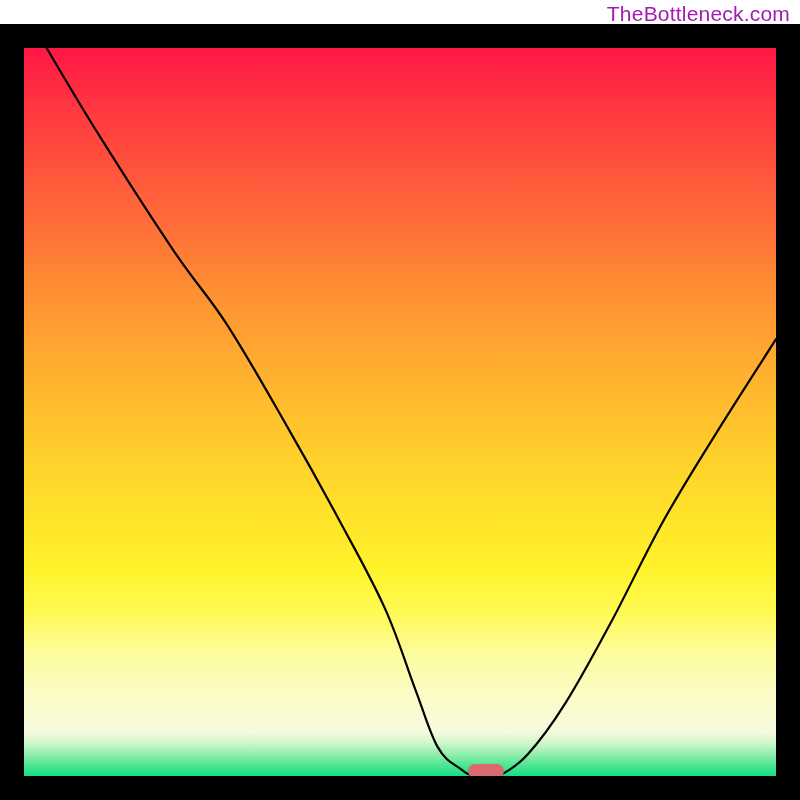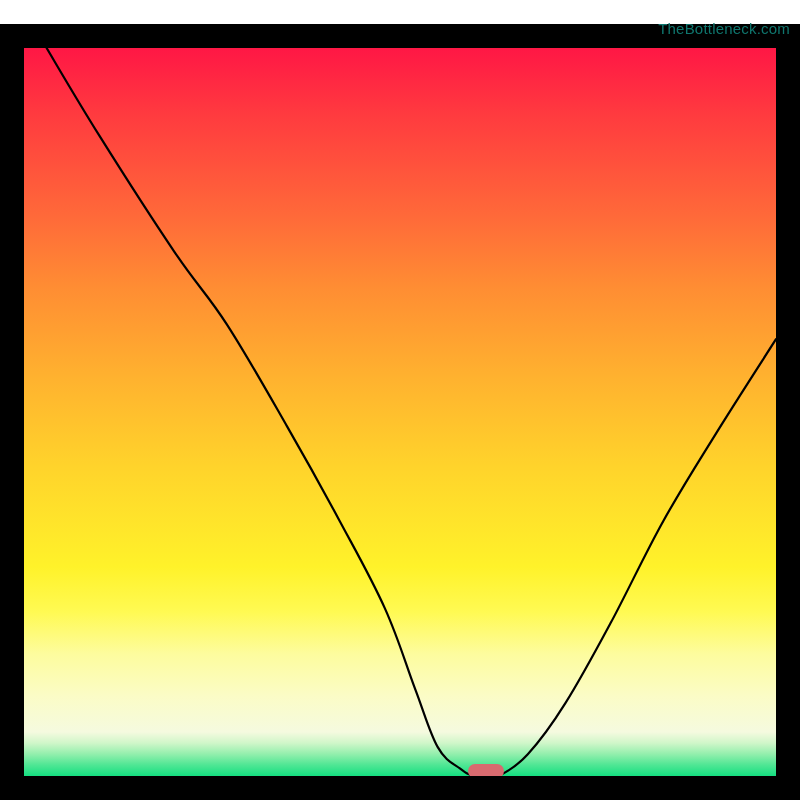--- a/index.html
+++ b/index.html
@@ -11,24 +11,24 @@
     background: #fff;
     font-family: Arial, Helvetica, sans-serif;
   }
   .stage {
     position: relative;
     width: 800px;
     height: 800px;
   }
   .attribution {
     position: absolute;
-    top: 20px;
+    top: 2px;
     right: 10px;
-    font-size: 15px;
-    color: #0f766e;
+    font-size: 21px;
+    color: #a21caf;
     letter-spacing: 0.2px;
     z-index: 20;
   }
   
   .frame {
     position: absolute;
     top: 24px;
     left: 0;
     width: 800px;
     height: 776px;

